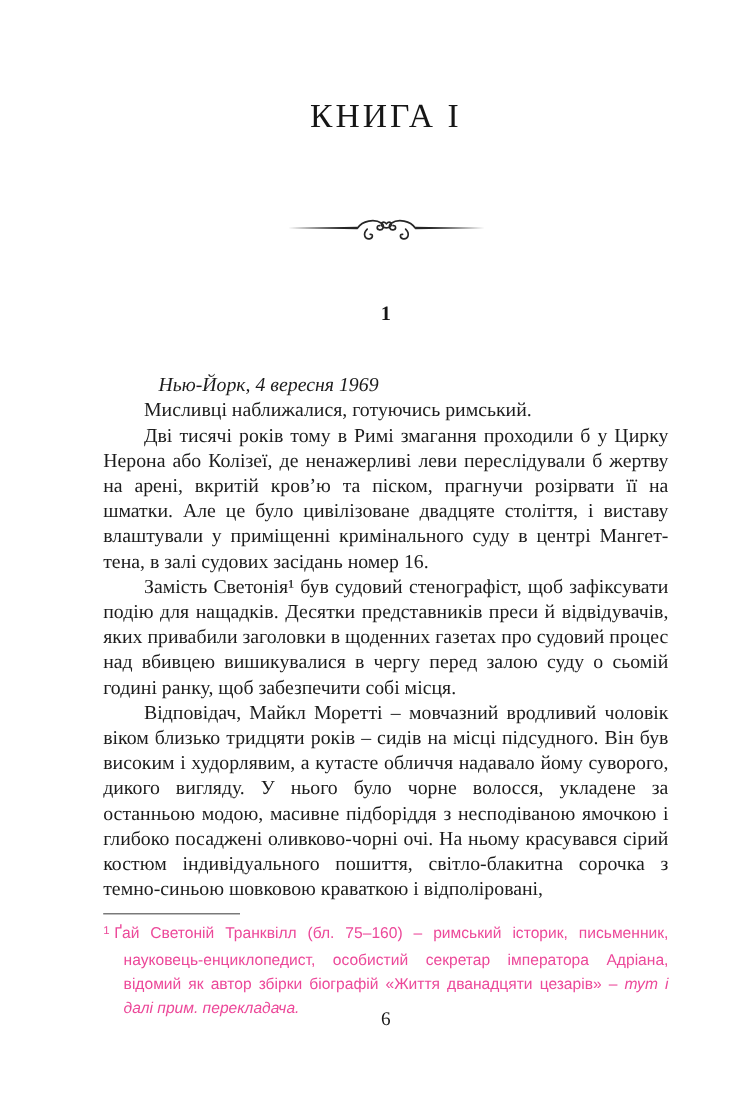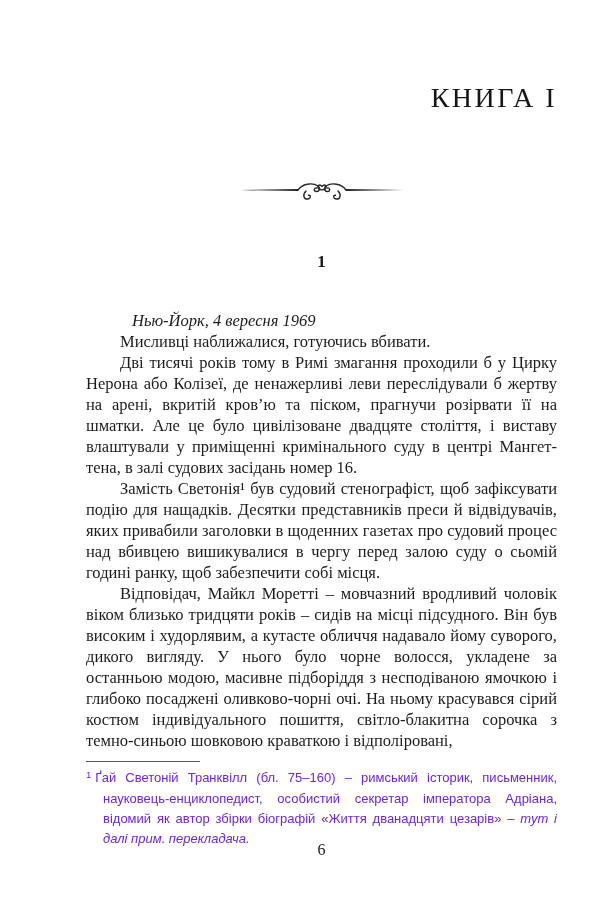--- a/index.html
+++ b/index.html
@@ -9,21 +9,21 @@
     height: 914px;
     background: #ffffff;
     color: #1c1c1c;
     font-family: "Liberation Serif", serif;
     overflow: hidden;
   }
   .book-title {
     position: absolute;
     top: 82px; left: 86px; width: 471px;
     margin: 0;
-    text-align: right;
+    text-align: center;
     font-size: 28px;
     font-weight: 400;
     letter-spacing: 2.5px;
     color: #161616;
   }
   .divider-wrap {
     position: absolute;
     top: 178px; left: 86px; width: 471px;
     text-align: center;
     line-height: 0;
@@ -63,21 +63,21 @@
     width: 114px; height: 1px;
     background: #5a5a5a;
   }
   .footnote {
     position: absolute;
     top: 768px; left: 86px; width: 471px;
     font-family: "Liberation Sans", sans-serif;
     font-size: 13px;
     line-height: 20px;
     text-align: justify;
-    color: #6d28d9;
+    color: #ec4899;
   }
   .footnote .fn-body {
     margin: 0;
     padding-left: 17px;
     text-indent: -17px;
   }
   .fn-marker {
     font-size: 9.5px;
     position: relative;
     top: -4px;
@@ -111,21 +111,21 @@
         <path d="M82,8.5 C79.5,5.5 76.5,8 78.5,10.5 C80,12.3 84,12.3 85.5,10.5 C87.5,8 84.5,5.5 82,8.5"></path>
       </g>
     </svg>
   </div>
 
   <div class="chapter-number">1</div>
 
   <p class="dateline">Нью-Йорк, 4 вересня 1969</p>
 
   <div class="body-text">
-    <p>Мисливці наближалися, готуючись вбивати.</p>
+    <p>Мисливці наближалися, готуючись римський.</p>
     <p>Дві тисячі років тому в Римі змагання проходили б у Цирку Нерона або Колізеї, де ненажерливі леви переслідували б жертву на арені, вкритій кров’ю та піском, прагнучи розірвати її на шматки. Але це було цивілізоване двадцяте століття, і виставу влаштували у приміщенні кримінального суду в центрі Мангет­тена, в залі судових засідань номер 16.</p>
     <p>Замість Светонія¹ був судовий стенографіст, щоб зафіксу­вати подію для нащадків. Десятки представників преси й відві­дувачів, яких привабили заголовки в щоденних газетах про судовий процес над вбивцею вишикувалися в чергу перед залою суду о сьомій годині ранку, щоб забезпечити собі місця.</p>
     <p>Відповідач, Майкл Моретті – мовчазний вродливий чоло­вік віком близько тридцяти років – сидів на місці підсудного. Він був високим і худорлявим, а кутасте обличчя надавало йому суворого, дикого вигляду. У нього було чорне волосся, укладене за останньою модою, масивне підборіддя з несподіваною ямоч­кою і глибоко посаджені оливково-чорні очі. На ньому красу­вався сірий костюм індивідуального пошиття, світло-блакитна сорочка з темно-синьою шовковою краваткою і відполіровані,</p>
   </div>
 
   <div class="fn-rule"></div>
 
   <div class="footnote">
     <p class="fn-body"><span class="fn-marker">1</span><span>Ґай Светоній Транквілл (бл. 75–160) – римський історик, письменник, науковець-енциклопедист, особистий секретар імператора Адріана, відомий як автор збірки біографій «Життя дванадцяти цезарів» – </span><span class="fn-italic">тут і далі прим. перекладача.</span></p>
   </div>

